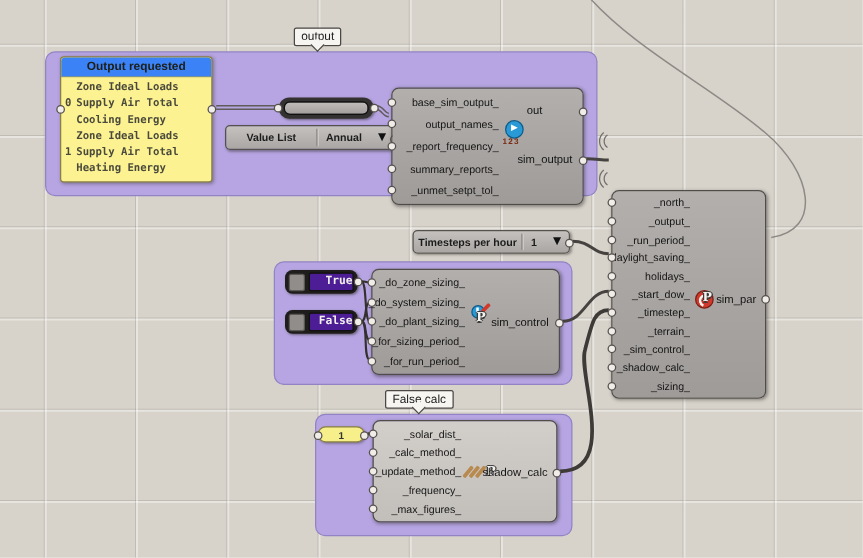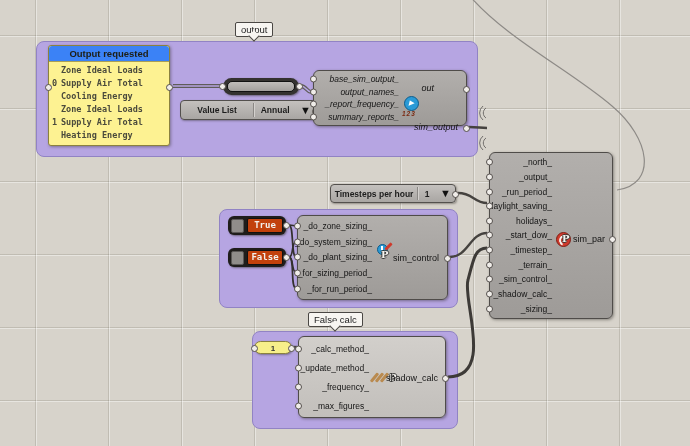--- a/index.html
+++ b/index.html
@@ -62,23 +62,23 @@
   .vlist .cell{font-size:8.5px;font-weight:bold;color:#1c1c1c;text-align:center;white-space:nowrap;}
   .vlist .sep{width:1px;align-self:stretch;background:#8b8885;margin:2px 0;box-shadow:1px 0 0 #d4d1ce;}
   .vlist .tri{font-size:11px;color:#111;line-height:1;padding:0 4px;}
   
   .toggle{
     background:#1f1d1b;border-radius:6px;display:flex;align-items:center;padding:0 3px;
     box-shadow:1px 1px 2px rgba(40,35,30,.5);
   }
   .toggle .knob{width:11px;height:12px;background:#908d8a;border-radius:2px;border:1px solid #5a5755;flex:none;}
   .toggle .tval{
-    flex:1;margin-left:3px;background:#c2410c;border:1px solid #111;border-radius:2px;
+    flex:1;margin-left:3px;background:#4c1d95;border:1px solid #111;border-radius:2px;
     color:#f2f0ec;font-family:"DejaVu Sans Mono",monospace;font-size:9px;font-weight:bold;
-    text-align:center;line-height:13px;
+    text-align:right;line-height:13px;
   }
   
   .relay{background:#343230;border-radius:9px;box-shadow:1px 1px 2px rgba(40,35,30,.5);}
   .relay .rin{position:absolute;left:4px;right:4px;top:3px;bottom:3px;background:linear-gradient(#c0bdba,#a29f9c);border-radius:5px;border:1px solid #111;}
   
   .mini{
     background:#f7ef8a;border:1px solid #8a8140;border-radius:7px;
     font-size:8px;font-weight:bold;color:#333;text-align:center;
     box-shadow:1px 1px 2px rgba(40,35,30,.4);
   }
@@ -190,36 +190,40 @@
   </div>
 
   <div class="widget vlist" style="left:180px;top:100px;width:136px;height:20px;">
     <div class="cell" style="flex:1;">Value List</div>
     <div class="sep"></div>
     <div class="cell" style="width:42px;">Annual</div>
     <div class="tri">▼</div>
     <div class="port" style="right:-4px;top:6.5px;"></div>
   </div>
 
-  <div class="node" style="left:313px;top:70px;width:154px;height:56px;font-style:italic;">
+  <div class="node" style="left:313px;top:70px;width:154px;height:94px;">
     <div class="row" style="padding-right:67px;">
         <span class="port"></span>
         <span class="plabel">base_sim_output_</span>
       </div>
     <div class="row" style="padding-right:67px;">
         <span class="port"></span>
         <span class="plabel">output_names_</span>
       </div>
     <div class="row" style="padding-right:67px;">
         <span class="port"></span>
         <span class="plabel">_report_frequency_</span>
       </div>
     <div class="row" style="padding-right:67px;">
         <span class="port"></span>
         <span class="plabel">summary_reports_</span>
+      </div>
+    <div class="row" style="padding-right:67px;">
+        <span class="port"></span>
+        <span class="plabel">_unmet_setpt_tol_</span>
       </div>
     <div class="outlabel" style="right:32px;top:12px;">out</div>
     <div class="outlabel" style="right:8px;top:51px;">sim_output</div>
     <div class="port" style="right:-4px;top:14.5px;"></div>
     <div class="port" style="right:-4px;top:53.5px;"></div>
     <div class="icon-play" style="left:90px;top:25px;">▶</div>
     <div class="icon-123" style="left:88px;top:39px;">123</div>
   </div>
 
   <div class="node" style="left:489px;top:104px;width:124px;height:167px;margin-top:48px;">
@@ -322,20 +326,24 @@
 
   <div class="widget mini" style="left:254px;top:341px;width:38px;height:13px;line-height:13px;">
     <span>1</span>
     <div class="port" style="left:-4px;top:3px;"></div>
     <div class="port" style="right:-4px;top:3px;"></div>
   </div>
 
   <div class="node light" style="left:298px;top:336px;width:148px;height:82px;">
     <div class="row" style="padding-right:76px;">
         <span class="port"></span>
+        <span class="plabel">_solar_dist_</span>
+      </div>
+    <div class="row" style="padding-right:76px;">
+        <span class="port"></span>
         <span class="plabel">_calc_method_</span>
       </div>
     <div class="row" style="padding-right:76px;">
         <span class="port"></span>
         <span class="plabel">_update_method_</span>
       </div>
     <div class="row" style="padding-right:76px;">
         <span class="port"></span>
         <span class="plabel">_frequency_</span>
       </div>

